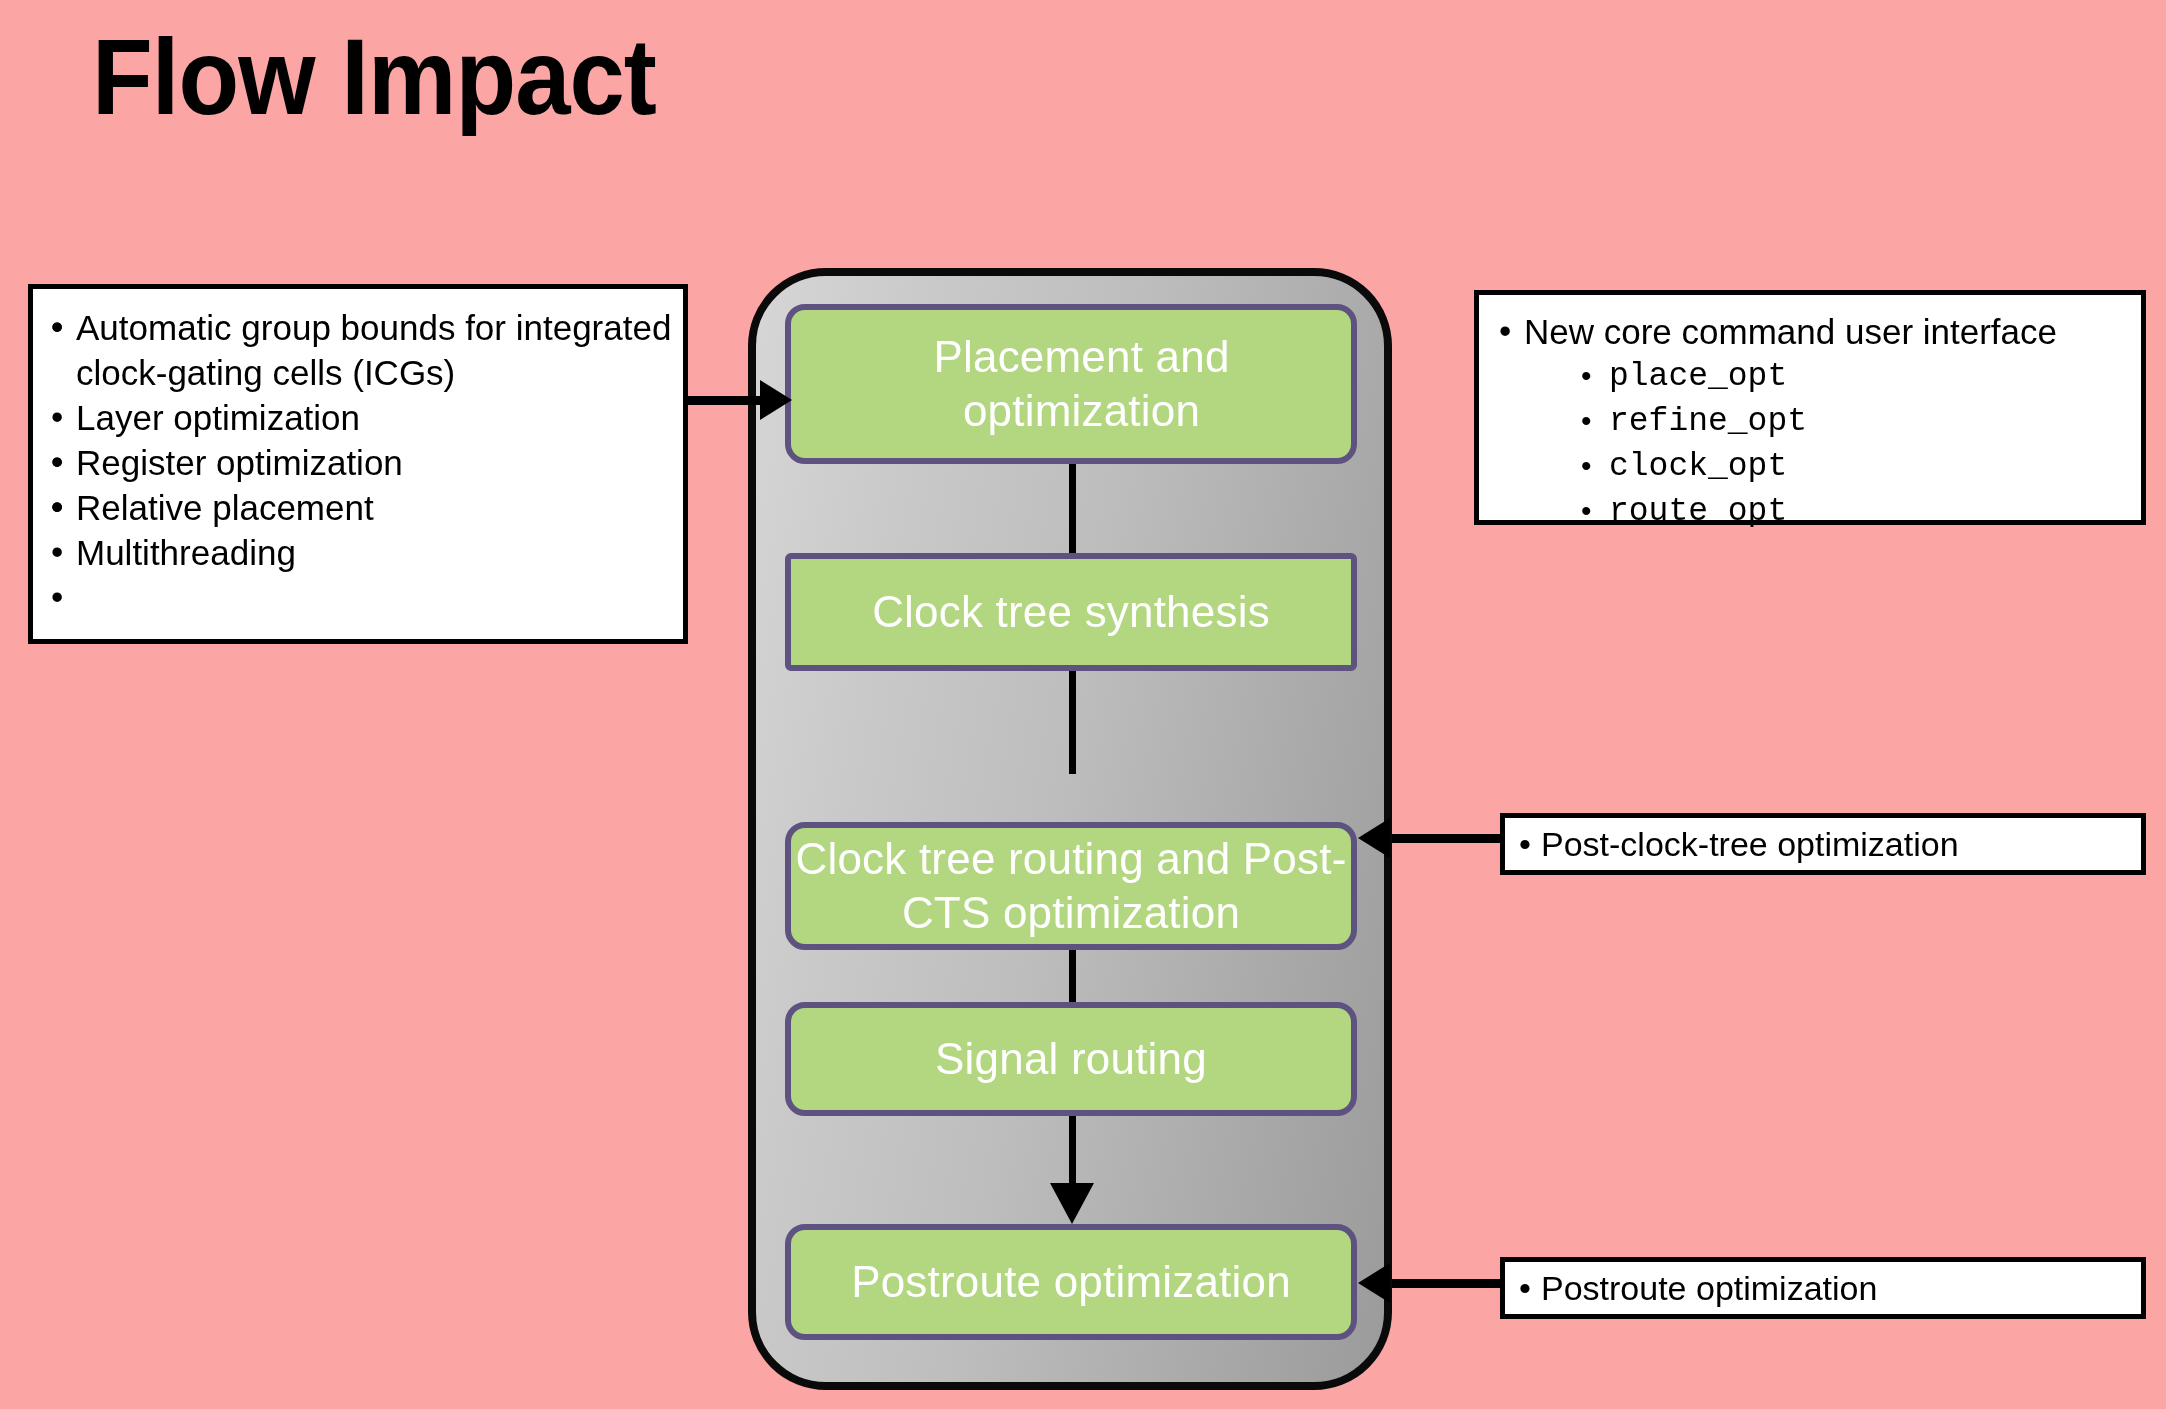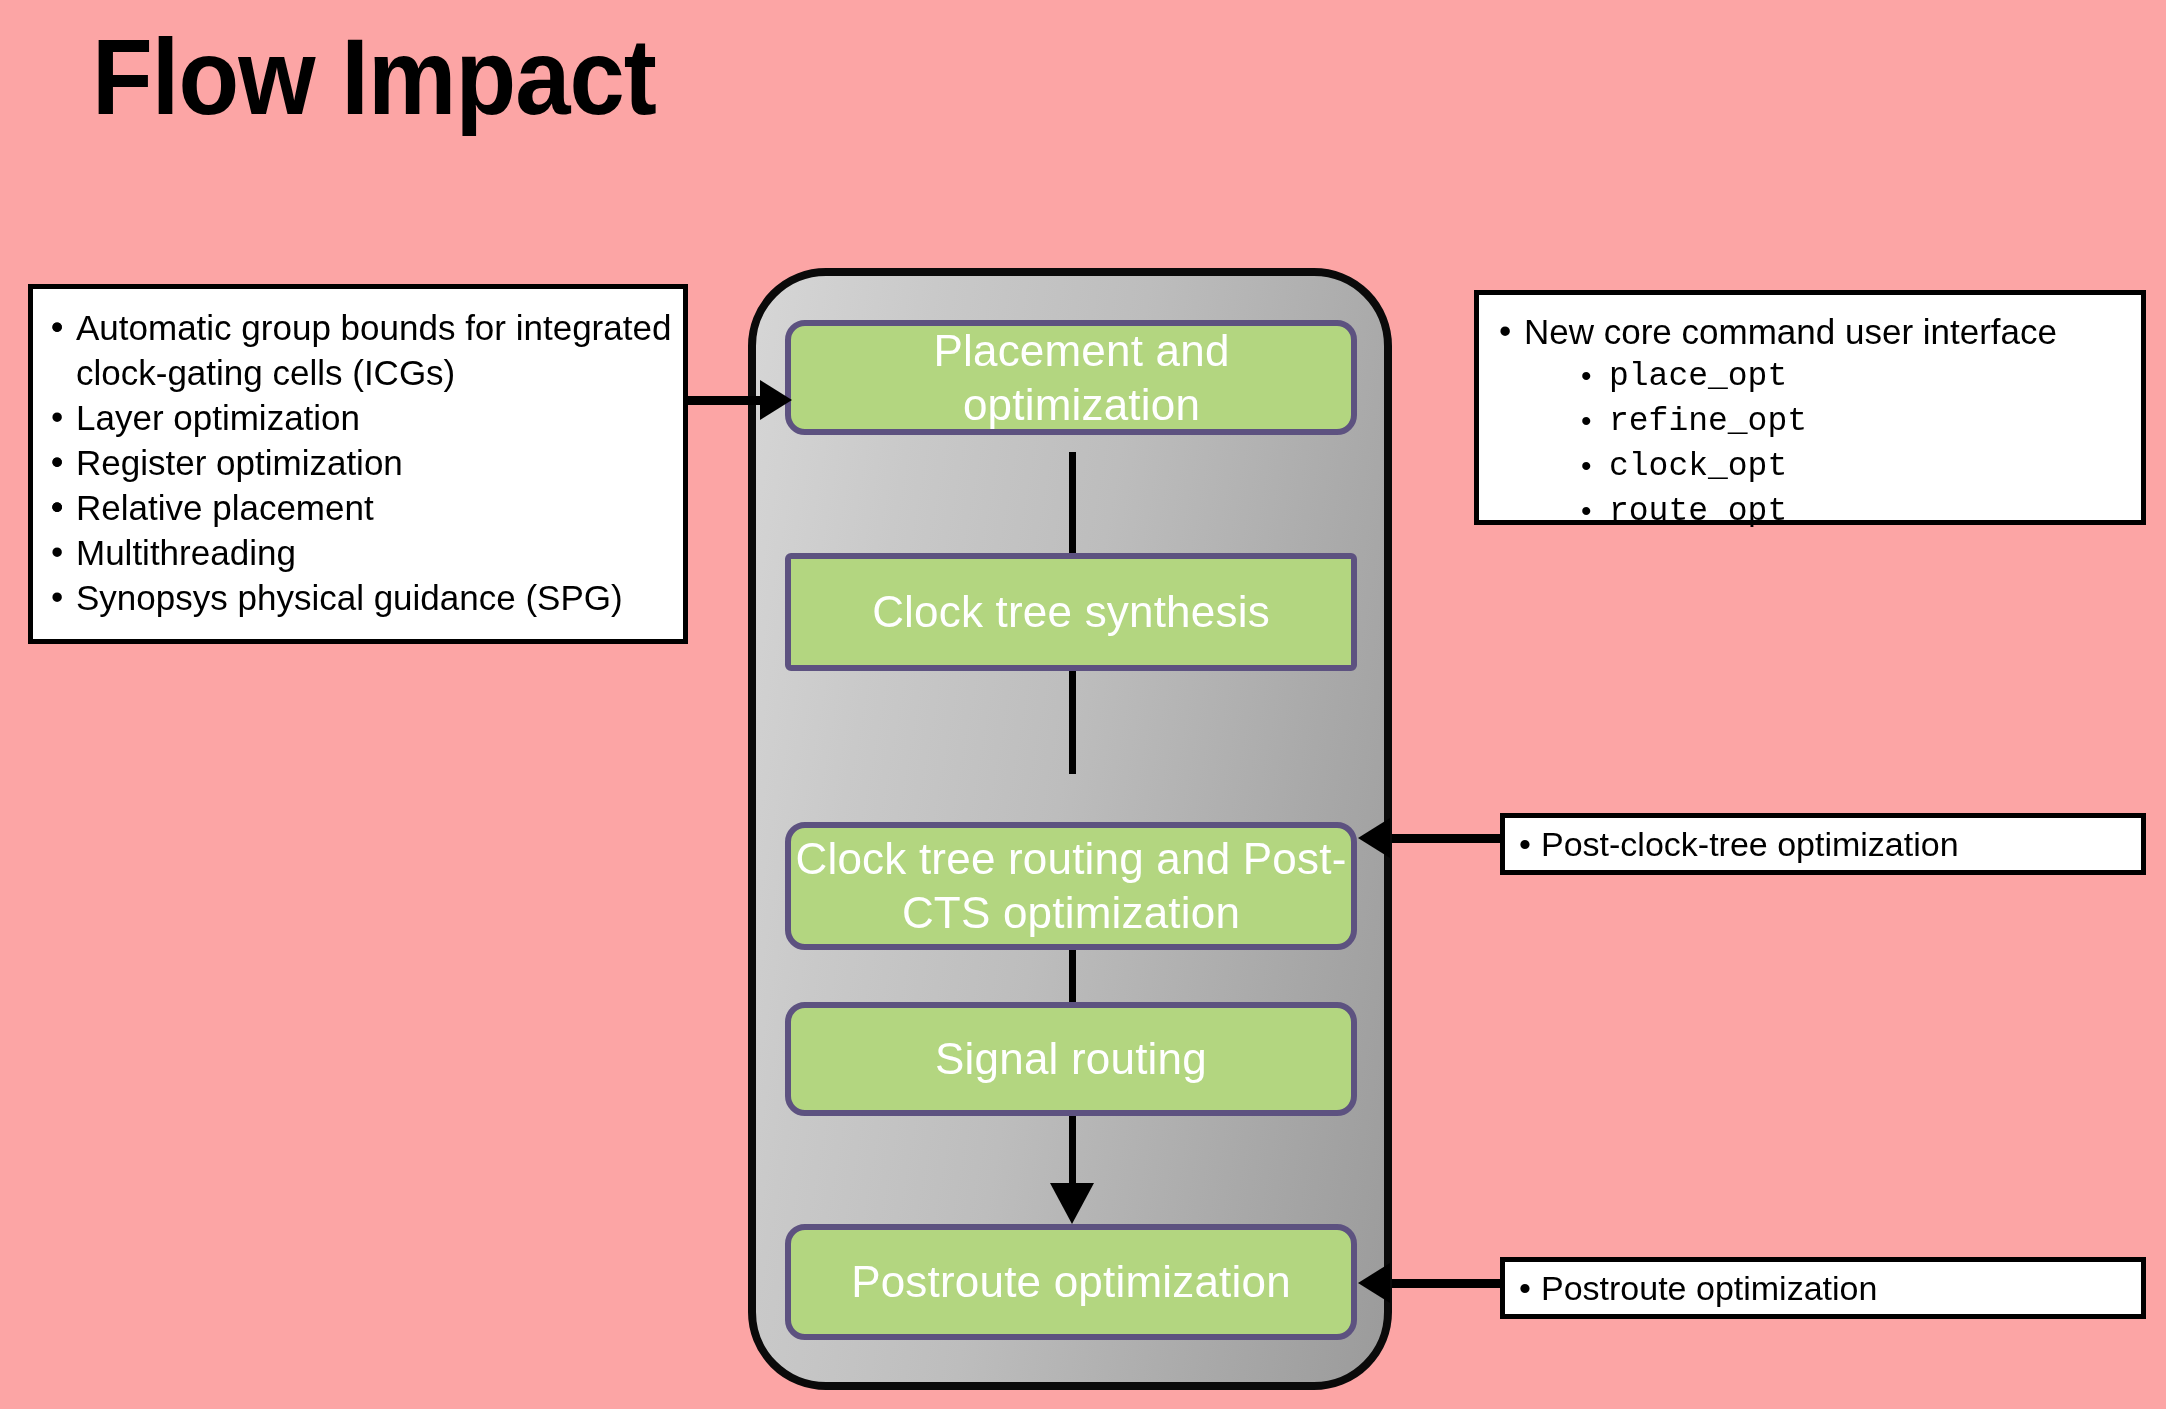--- a/index.html
+++ b/index.html
@@ -152,21 +152,21 @@
     display: flex;
     align-items: center;
     justify-content: center;
     text-align: center;
     color: #ffffff;
     font-size: 44px;
     line-height: 54px;
     letter-spacing: 0.2px;
   }
 
-  #step-1 { top: 320px;  height: 115px; padding-left: 21px; }
+  #step-1 { top: 304px;  height: 160px; padding-left: 21px; }
   #step-2 { top: 553px;  height: 118px; border-radius: 6px; }
   #step-3 { top: 774px;  height: 128px; margin-top: 48px; }
   #step-4 { top: 1002px; height: 114px; }
   #step-5 { top: 1224px; height: 116px; }
 
   
   .connector {
     position: absolute;
     left: 1069px;
     width: 7px;
@@ -264,21 +264,20 @@
       <li>
         <span class="bullet">•</span>
         <span>Relative placement</span>
       </li>
       <li>
         <span class="bullet">•</span>
         <span>Multithreading</span>
       </li>
       <li>
         <span class="bullet">•</span>
-        <span>Synopsys physical guidance (SPG)</span>
       </li>
     </ul>
   </div>
 
   <div class="callout" id="right-top-callout">
     <ul>
       <li class="main">
         <span class="bullet">•</span>
         <span>New core command user interface</span>
       </li>

